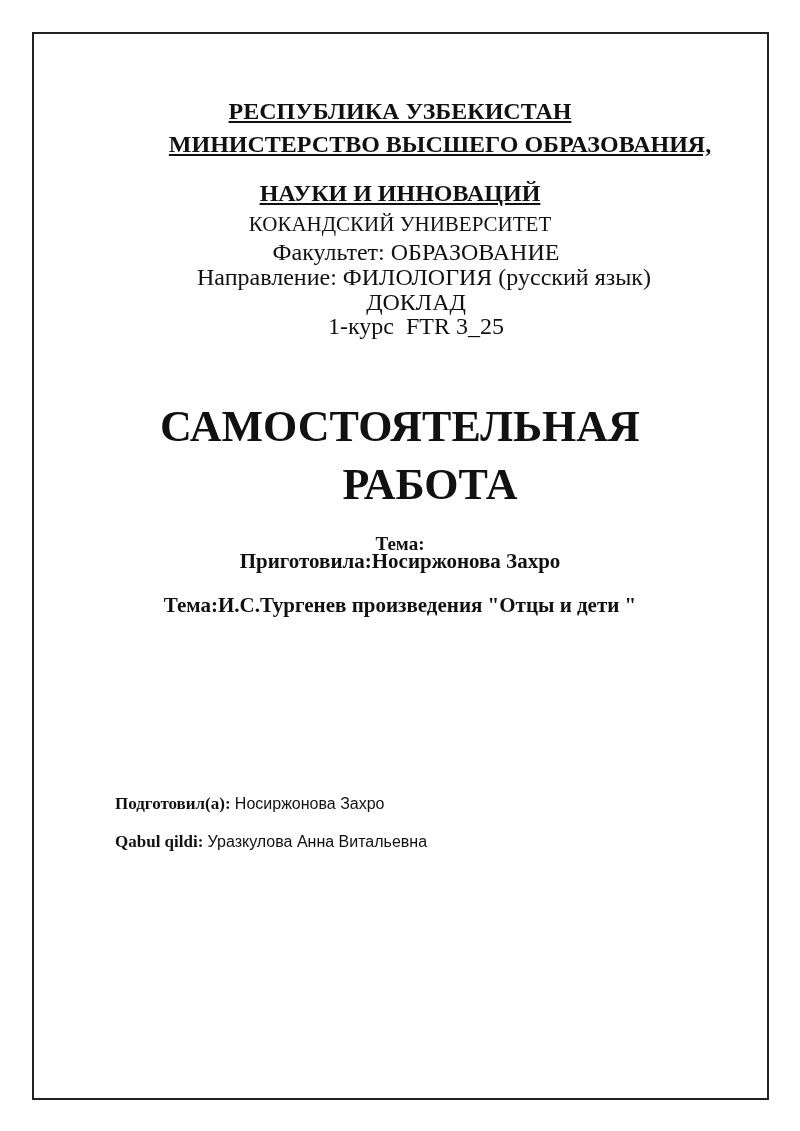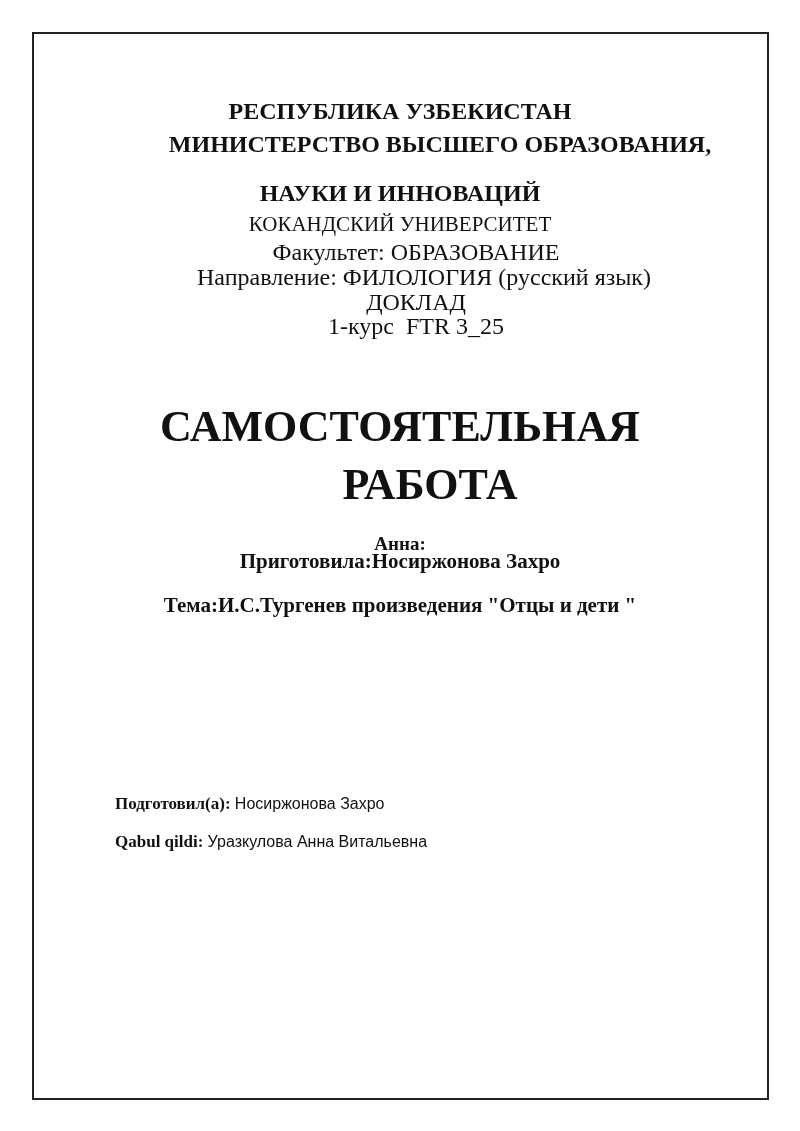--- a/index.html
+++ b/index.html
@@ -1,21 +1,21 @@
 <!DOCTYPE html>
 <html><head>
   <meta charset="utf-8">
   <style>
     html, body { margin: 0; padding: 0; background: #ffffff; }
     body { width: 800px; height: 1131px; position: relative; overflow: hidden;
       font-family: "Liberation Serif", serif; color: #111111; }
     .frame { position: absolute; left: 32px; top: 32px; width: 733px; height: 1064px;
       border: 2px solid #222222; }
     .center { position: absolute; left: 0; width: 800px; text-align: center; white-space: nowrap; }
-    .h1 { font-weight: bold; font-size: 24px; line-height: 35px; }
+    .h1 { font-weight: bold; font-size: 24px; line-height: 35px; text-decoration: underline; }
     .h2 { font-weight: normal; font-size: 21px; }
     .norm { font-size: 24px; line-height: 24px; padding-left: 16px; }
     .title { font-weight: bold; font-size: 44px; line-height: 58px; }
     .topic { font-weight: bold; font-size: 21px; }
     .sig { position: absolute; left: 115px; font-size: 17px; white-space: nowrap; }
     .sig b { font-weight: bold; }
     .sig .val { font-family: "Liberation Sans", sans-serif; font-size: 16px; }
   </style>
 </head>
 <body>
@@ -28,21 +28,21 @@
 
 <div class="center h2" style="top:212px;">КОКАНДСКИЙ УНИВЕРСИТЕТ</div>
 <div class="center norm" style="top:240px;">Факультет: ОБРАЗОВАНИЕ</div>
 <div class="center norm" style="top:265px;margin-left:8px;">Направление: ФИЛОЛОГИЯ (русский язык)</div>
 <div class="center norm" style="top:290px;">ДОКЛАД</div>
 <div class="center norm" style="top:314px;white-space:pre;">1-курс  FTR 3_25</div>
 
 <div class="center title" style="top:398px;">САМОСТОЯТЕЛЬНАЯ</div>
 <div class="center title" style="top:456px;padding-left:30px;">РАБОТА</div>
 
-<div class="center topic" style="top:533px;font-size:19px;">Анна:</div>
+<div class="center topic" style="top:533px;font-size:19px;">Тема:</div>
 <div class="center topic" style="top:549px;">Приготовила:Носиржонова Захро</div>
 <div class="center topic" style="top:593px;">Тема:И.С.Тургенев произведения "Отцы и дети "</div>
 
 <div class="sig" style="top:794px;">
   <b>Подготовил(а):</b>
   <span class="val">Носиржонова Захро</span>
 </div>
 <div class="sig" style="top:832px;">
   <b>Qabul qildi:</b>
   <span class="val">Уразкулова Анна Витальевна</span>

